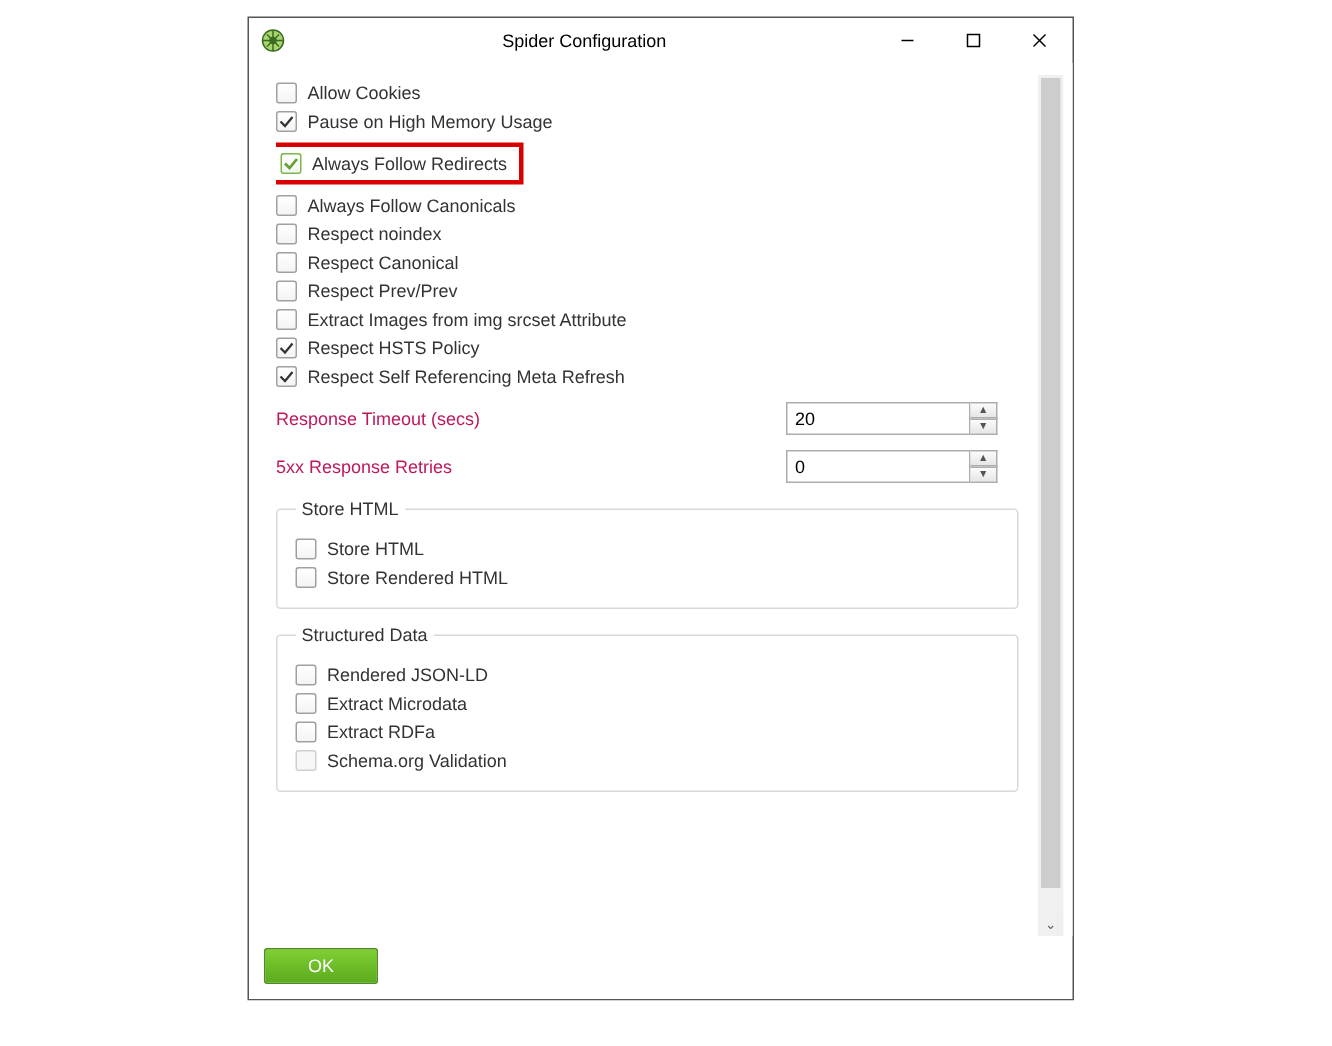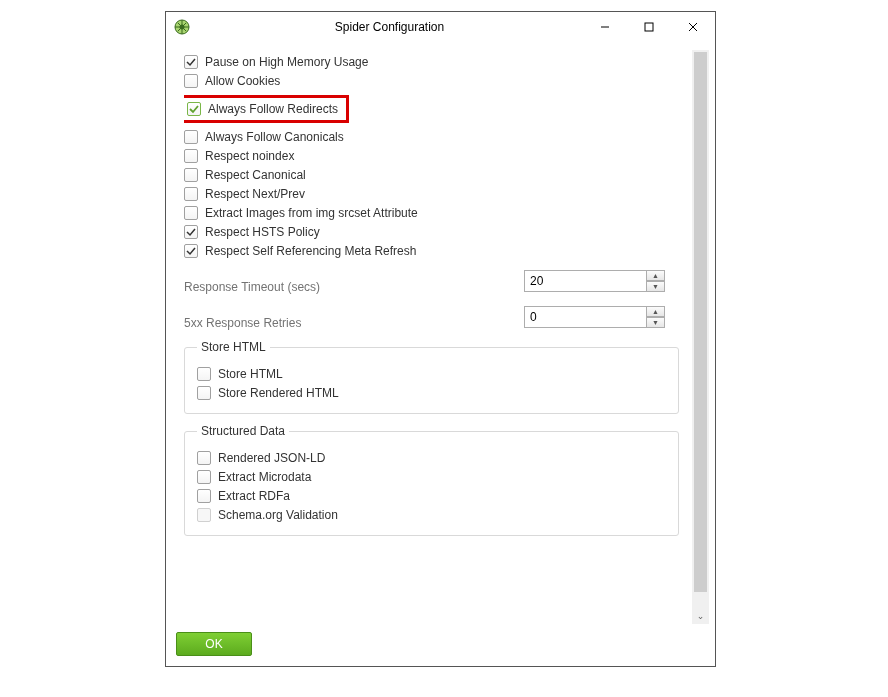--- a/index.html
+++ b/index.html
@@ -21,21 +21,21 @@
     .scroll-btn { position: absolute; right: 0; width: 17px; height: 17px; background: #f0f0f0; display: flex; align-items: center; justify-content: center; color: #606060; font-size: 9px; }
     .row { display: flex; align-items: center; margin: 5px 0; }
     .checkbox { width: 14px; height: 14px; border: 1px solid #a0a0a0; background: linear-gradient(#fff,#f4f4f4); border-radius: 2px; margin-right: 7px; display: inline-flex; align-items: center; justify-content: center; flex-shrink: 0; }
     .checkbox.checked svg { display: block; }
     .checkbox svg { display: none; }
     .cb-label { font-size: 12px; color: #333; }
     .highlight { border: 3px solid #d90000; padding: 4px 8px 4px 4px; margin: 2px 0 2px -4px; display: inline-flex; align-items: center; }
     .highlight .checkbox { border-color: #7ab648; }
     .highlight .checkbox svg path { stroke: #5fa12e; }
     .field-row { display: flex; align-items: center; margin: 10px 0; justify-content: space-between; padding-right: 20px; }
-    .field-label { font-size: 12px; color: #737373; margin-top: 12px; }
+    .field-label { font-size: 12px; color: #be185d; }
     .spinner { display: flex; }
     .spinner input { width: 123px; height: 22px; border: 1px solid #adadad; padding: 2px 5px; font-size: 12px; }
     .spinner-btns { display: flex; flex-direction: column; }
     .spinner-btn { width: 18px; height: 11px; border: 1px solid #adadad; border-left: none; background: linear-gradient(#fbfbfb,#e6e6e6); display: flex; align-items: center; justify-content: center; font-size: 7px; color: #555; }
     fieldset { border: 1px solid #d9d9d9; border-radius: 3px; margin: 10px 6px 10px 0; padding: 8px 10px 8px 12px; }
     legend { padding: 0 4px; font-size: 12px; color: #333; }
     .disabled { color: #b0b0b0; }
     .disabled .checkbox { border-color: #d0d0d0; background: #f7f7f7; }
     .footer { display: flex; padding: 8px 10px 10px; }
     .ok-btn { width: 76px; height: 24px; background: linear-gradient(#7fcf34,#5cab1e); border: 1px solid #4a8f18; color: #fff; font-size: 12px; cursor: pointer; border-radius: 2px; }
@@ -71,31 +71,31 @@
           </svg>
         </div>
     </div>
   </div>
 
 
   <div class="content">
     <div class="scroll-area">
 
       <div class="row">
+        <span class="checkbox"></span>
+        <span class="cb-label">Allow Cookies</span>
+      </div>
+      <div class="row">
         <span class="checkbox checked">
             <svg width="10" height="10">
               <path d="M1 5 L4 8 L9 2" stroke="#333" stroke-width="1.5" fill="none"></path>
             </svg>
           </span>
         <span class="cb-label">Pause on High Memory Usage</span>
       </div>
-      <div class="row">
-        <span class="checkbox"></span>
-        <span class="cb-label">Allow Cookies</span>
-      </div>
       <div class="highlight">
         <span class="checkbox checked">
             <svg width="10" height="10">
               <path d="M1 5 L4 8 L9 2" stroke="#5fa12e" stroke-width="1.8" fill="none"></path>
             </svg>
           </span>
         <span class="cb-label">Always Follow Redirects</span>
       </div>
       <div class="row">
         <span class="checkbox"></span>
@@ -104,21 +104,21 @@
       <div class="row">
         <span class="checkbox"></span>
         <span class="cb-label">Respect noindex</span>
       </div>
       <div class="row">
         <span class="checkbox"></span>
         <span class="cb-label">Respect Canonical</span>
       </div>
       <div class="row">
         <span class="checkbox"></span>
-        <span class="cb-label">Respect Next/Prev</span>
+        <span class="cb-label">Respect Prev/Prev</span>
       </div>
       <div class="row">
         <span class="checkbox"></span>
         <span class="cb-label">Extract Images from img srcset Attribute</span>
       </div>
       <div class="row">
         <span class="checkbox checked">
             <svg width="10" height="10">
               <path d="M1 5 L4 8 L9 2" stroke="#333" stroke-width="1.5" fill="none"></path>
             </svg>

